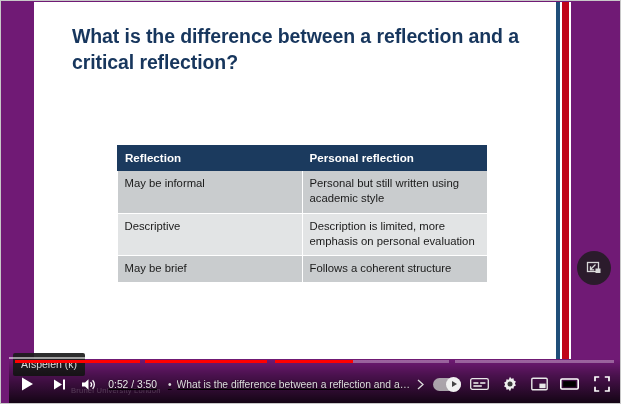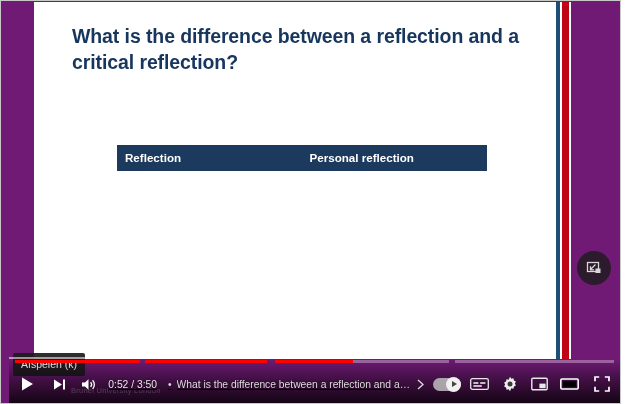--- a/index.html
+++ b/index.html
@@ -216,20 +216,32 @@
           <col class="c1">
           <col class="c2">
         </colgroup>
       <thead>
         <tr>
           <th>Reflection</th>
           <th>Personal reflection</th>
         </tr>
       </thead>
       <tbody>
+        <tr class="shade-dark">
+          <td>May be informal</td>
+          <td>Personal but still written using academic style</td>
+        </tr>
+        <tr class="shade-light">
+          <td>Descriptive</td>
+          <td>Description is limited, more emphasis on personal evaluation</td>
+        </tr>
+        <tr class="shade-dark">
+          <td>May be brief</td>
+          <td>Follows a coherent structure</td>
+        </tr>
       </tbody>
     </table>
 
     <div class="slide-bar" id="slide-bar-blue"></div>
     <div class="slide-bar" id="slide-bar-red"></div>
   </div>
 
   <div id="pip-overlay">
     <span>
       <svg width="17" height="17" viewBox="0 0 17 17">

